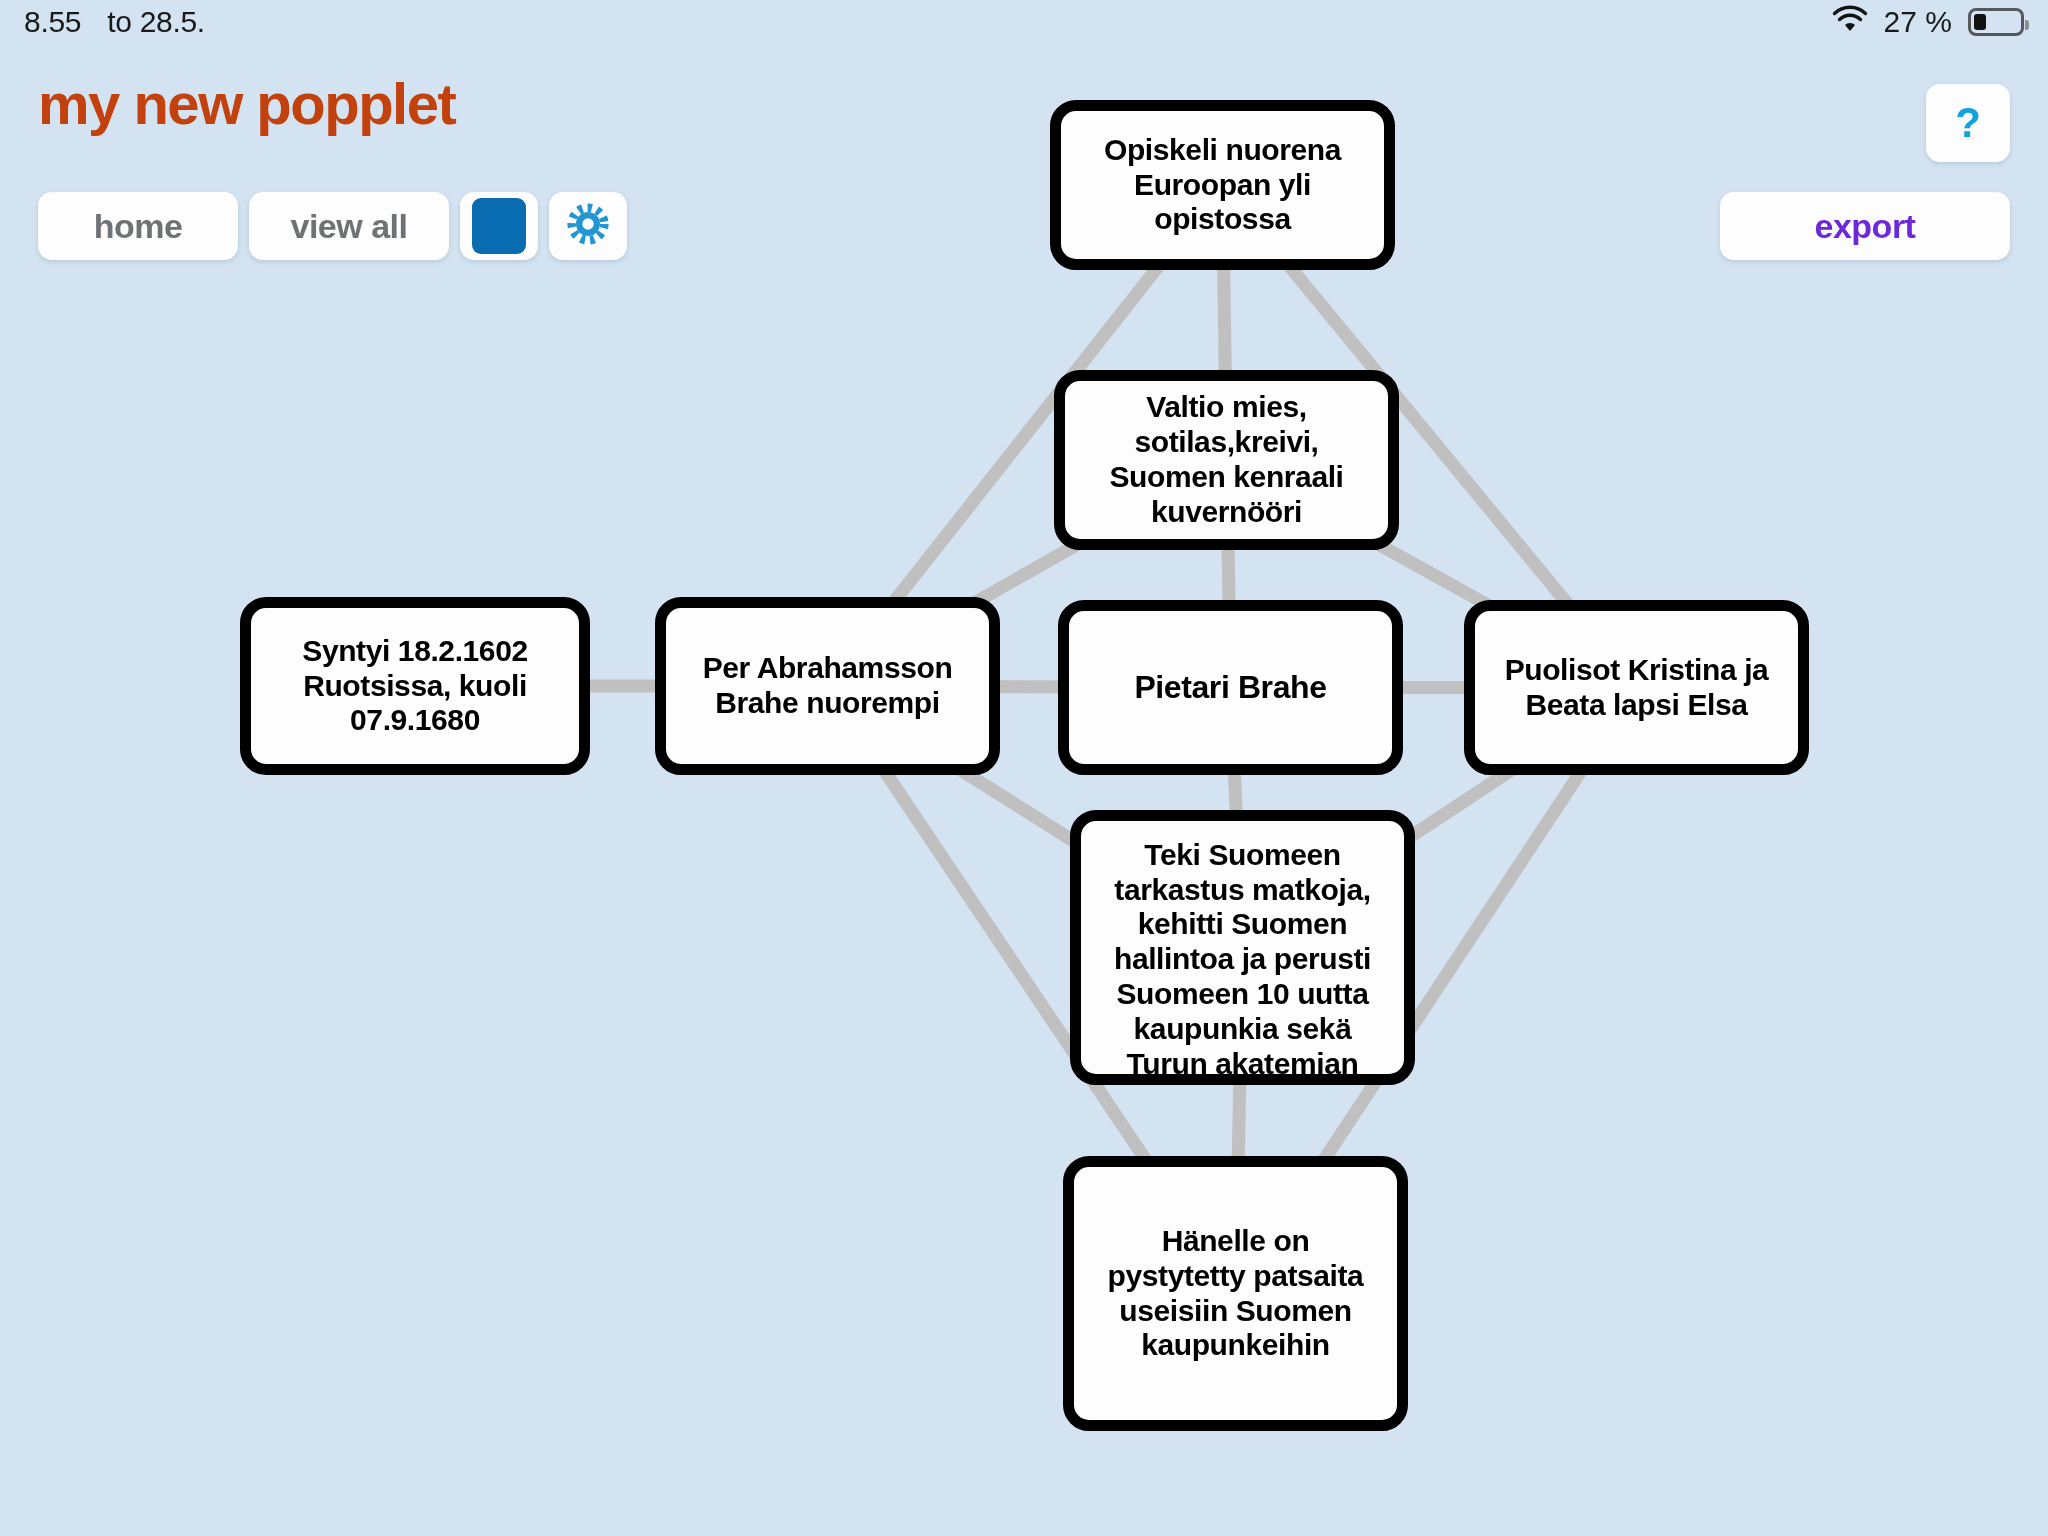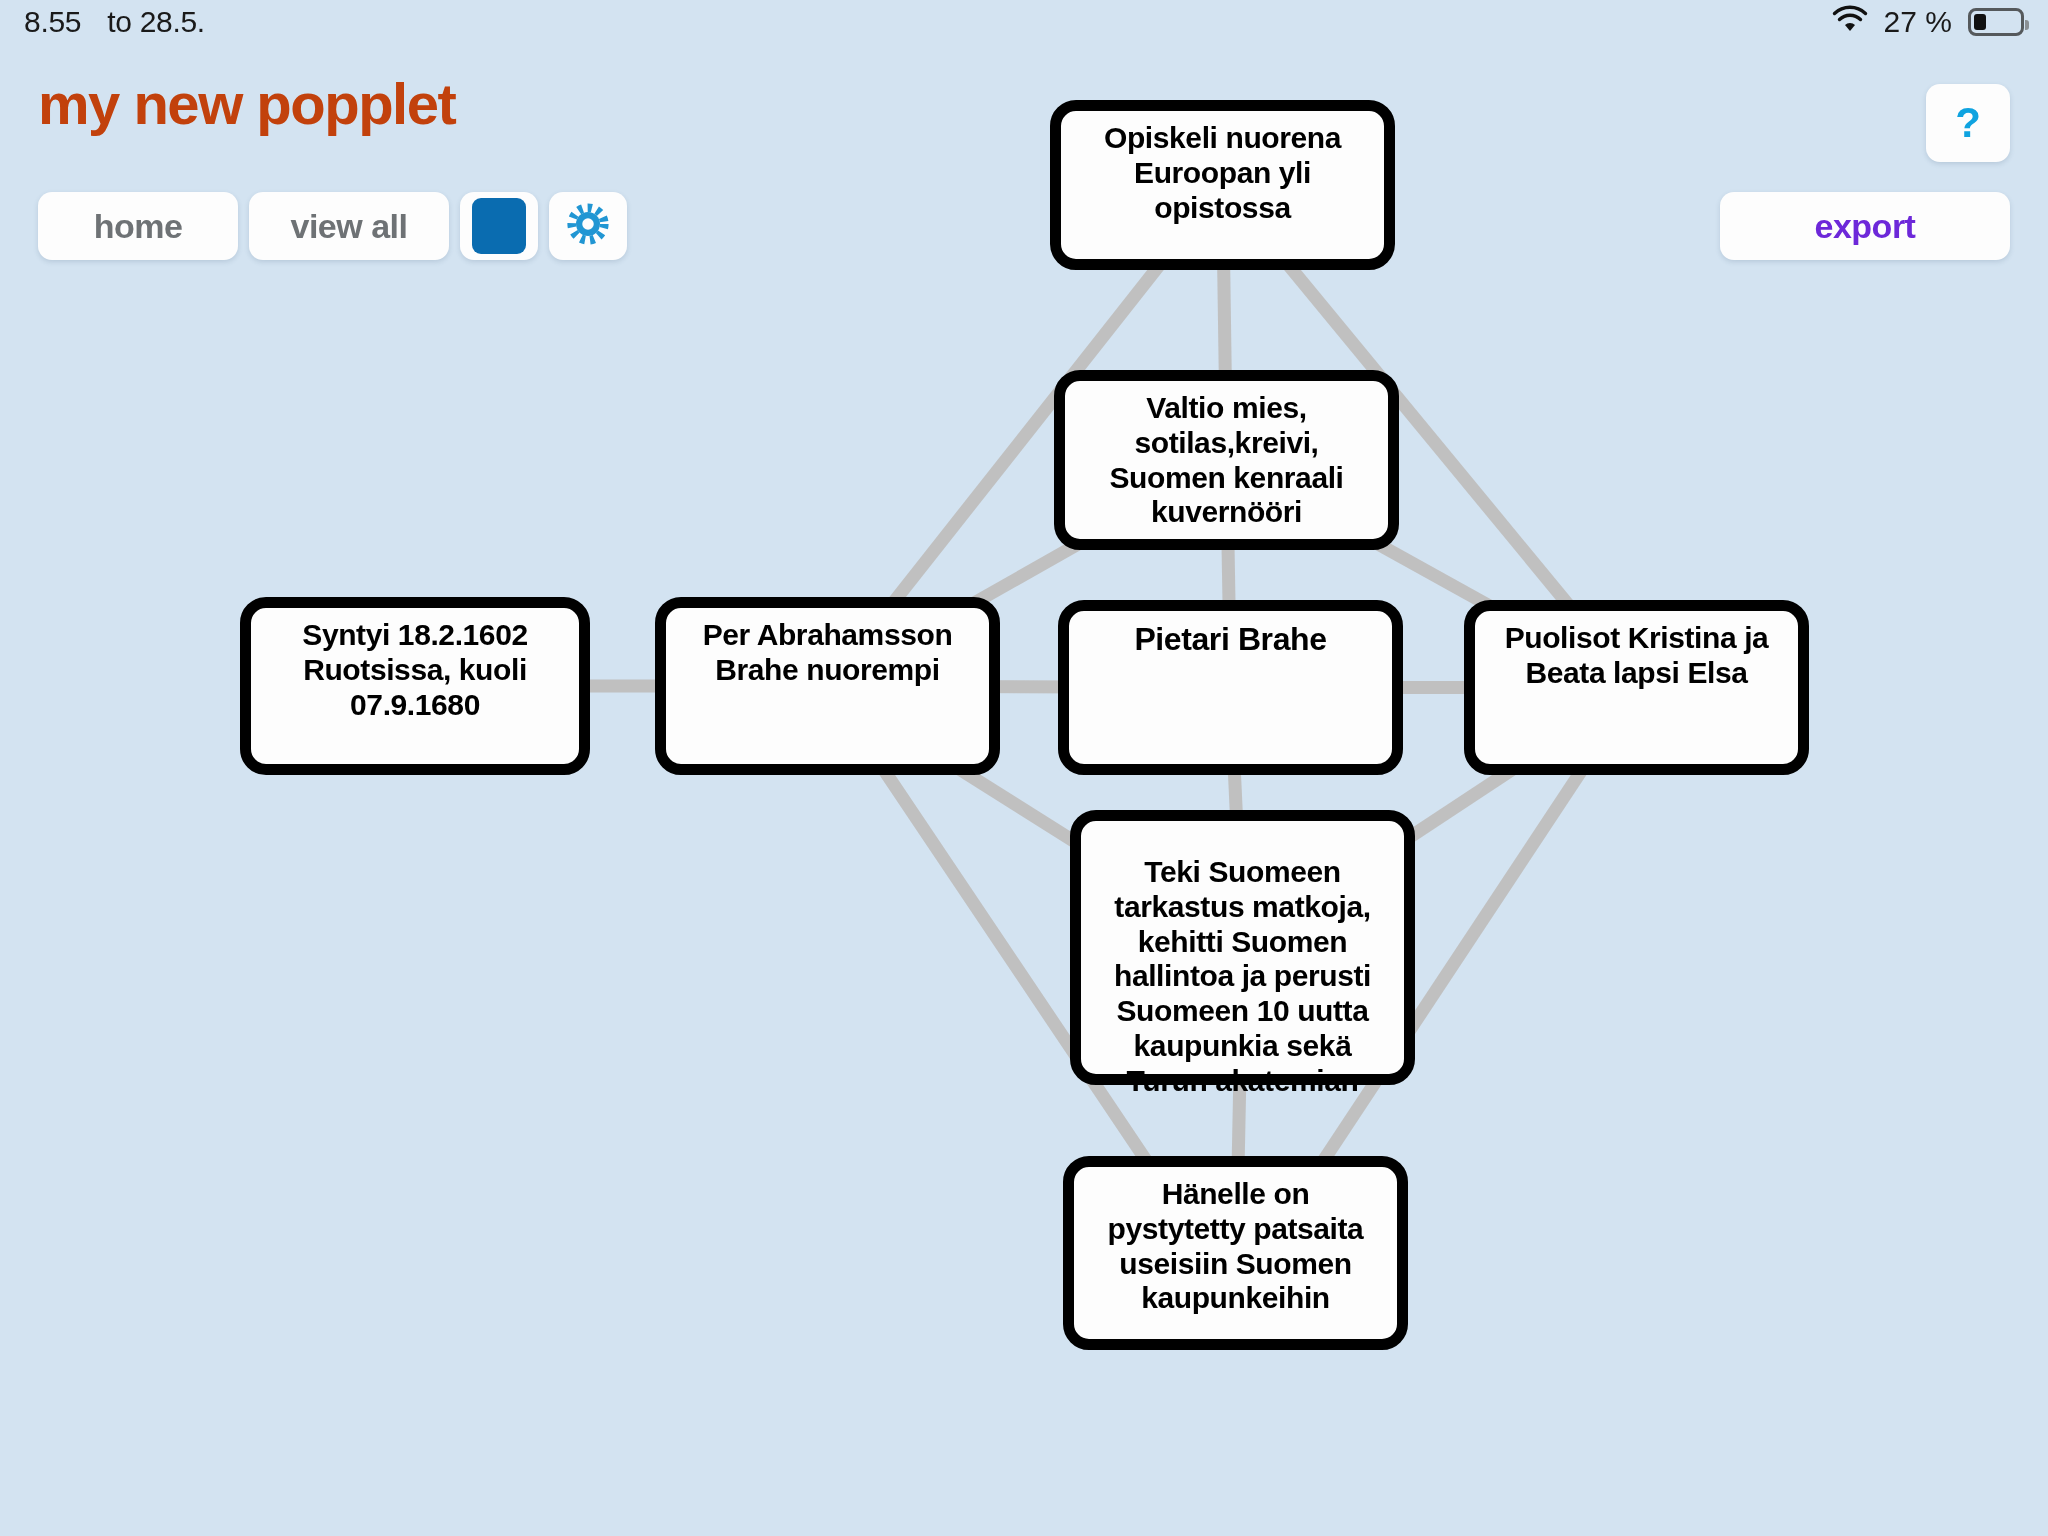--- a/index.html
+++ b/index.html
@@ -189,28 +189,28 @@
     height: 1536px;
     pointer-events: none;
   }
 
   .popplet {
     position: absolute;
     background: #fdfdfd;
     border: 11px solid #000;
     border-radius: 26px;
     display: flex;
-    align-items: flex-start;
+    align-items: center;
     justify-content: center;
     text-align: center;
     color: #000;
     font-weight: bold;
     letter-spacing: -0.4px;
     line-height: 1.16;
-    padding: 10px 14px;
+    padding: 23px 14px;
     cursor: pointer;
   }
   .popplet-text { display: block; white-space: pre-line; }
 </style>
 </head>
 <body>
 
 <div class="statusbar">
   <div class="status-left">
     <span>8.55</span>
@@ -303,20 +303,20 @@
       </div>
       <div class="popplet" style="left: 1070px; top: 810px; width: 345px; height: 275px;">
         <span class="popplet-text" style="font-size: 30px; margin-top: 24px;">Teki Suomeen
 tarkastus matkoja,
 kehitti Suomen
 hallintoa ja perusti
 Suomeen 10 uutta
 kaupunkia sekä
 Turun akatemian</span>
       </div>
-      <div class="popplet" style="left: 1063px; top: 1156px; width: 345px; height: 194px;">
+      <div class="popplet" style="left: 1063px; top: 1156px; width: 345px; height: 275px;">
         <span class="popplet-text" style="font-size: 30px;">Hänelle on
 pystytetty patsaita
 useisiin Suomen
 kaupunkeihin</span>
       </div>
     </div>
 </div>
 
 </body></html>

